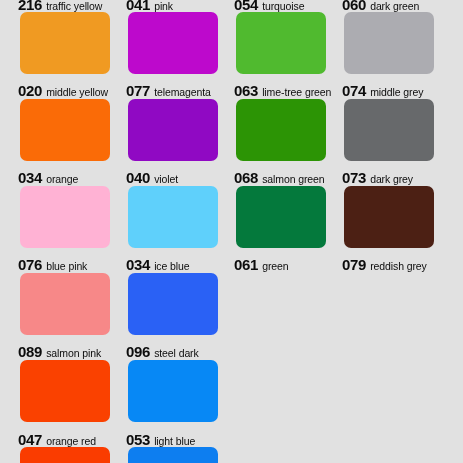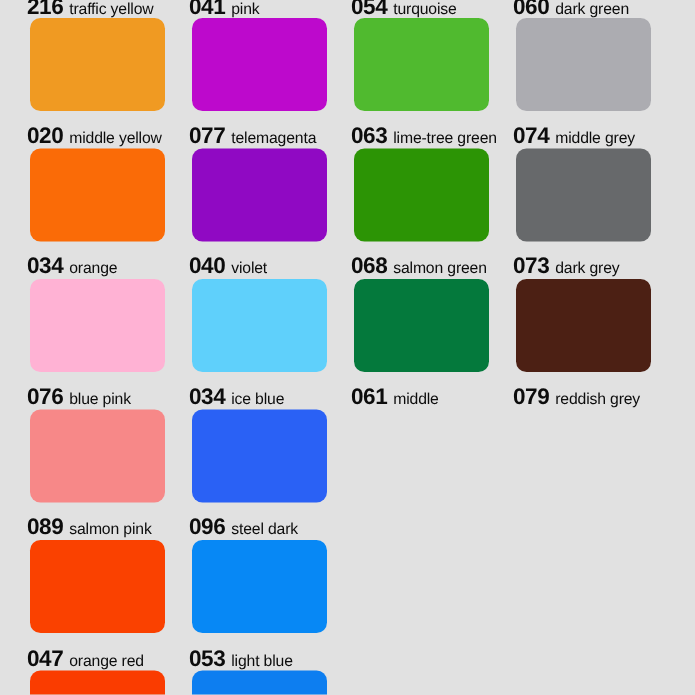--- a/index.html
+++ b/index.html
@@ -109,21 +109,21 @@
     </div>
     <div class="swatch-cell" style="left: 18px; top: 257px; width: 96px;">
       <div class="swatch-label"><span class="swatch-code">076</span><span class="swatch-name">blue pink</span></div>
       <div class="swatch-chip" style="top: 16px; width: 90px; height: 62px; background: rgb(247, 136, 136);"></div>
     </div>
     <div class="swatch-cell" style="left: 126px; top: 257px; width: 96px;">
       <div class="swatch-label"><span class="swatch-code">034</span><span class="swatch-name">ice blue</span></div>
       <div class="swatch-chip" style="top: 16px; width: 90px; height: 62px; background: rgb(42, 97, 245);"></div>
     </div>
     <div class="swatch-cell" style="left: 234px; top: 257px; width: 96px;">
-      <div class="swatch-label"><span class="swatch-code">061</span><span class="swatch-name">middle</span></div>
+      <div class="swatch-label"><span class="swatch-code">061</span><span class="swatch-name">green</span></div>
     </div>
     <div class="swatch-cell" style="left: 342px; top: 257px; width: 96px;">
       <div class="swatch-label"><span class="swatch-code">079</span><span class="swatch-name">reddish grey</span></div>
     </div>
     <div class="swatch-cell" style="left: 18px; top: 344px; width: 96px;">
       <div class="swatch-label"><span class="swatch-code">089</span><span class="swatch-name">salmon pink</span></div>
       <div class="swatch-chip" style="top: 16px; width: 90px; height: 62px; background: rgb(250, 65, 0);"></div>
     </div>
     <div class="swatch-cell" style="left: 126px; top: 344px; width: 96px;">
       <div class="swatch-label"><span class="swatch-code">096</span><span class="swatch-name">steel dark</span></div>

